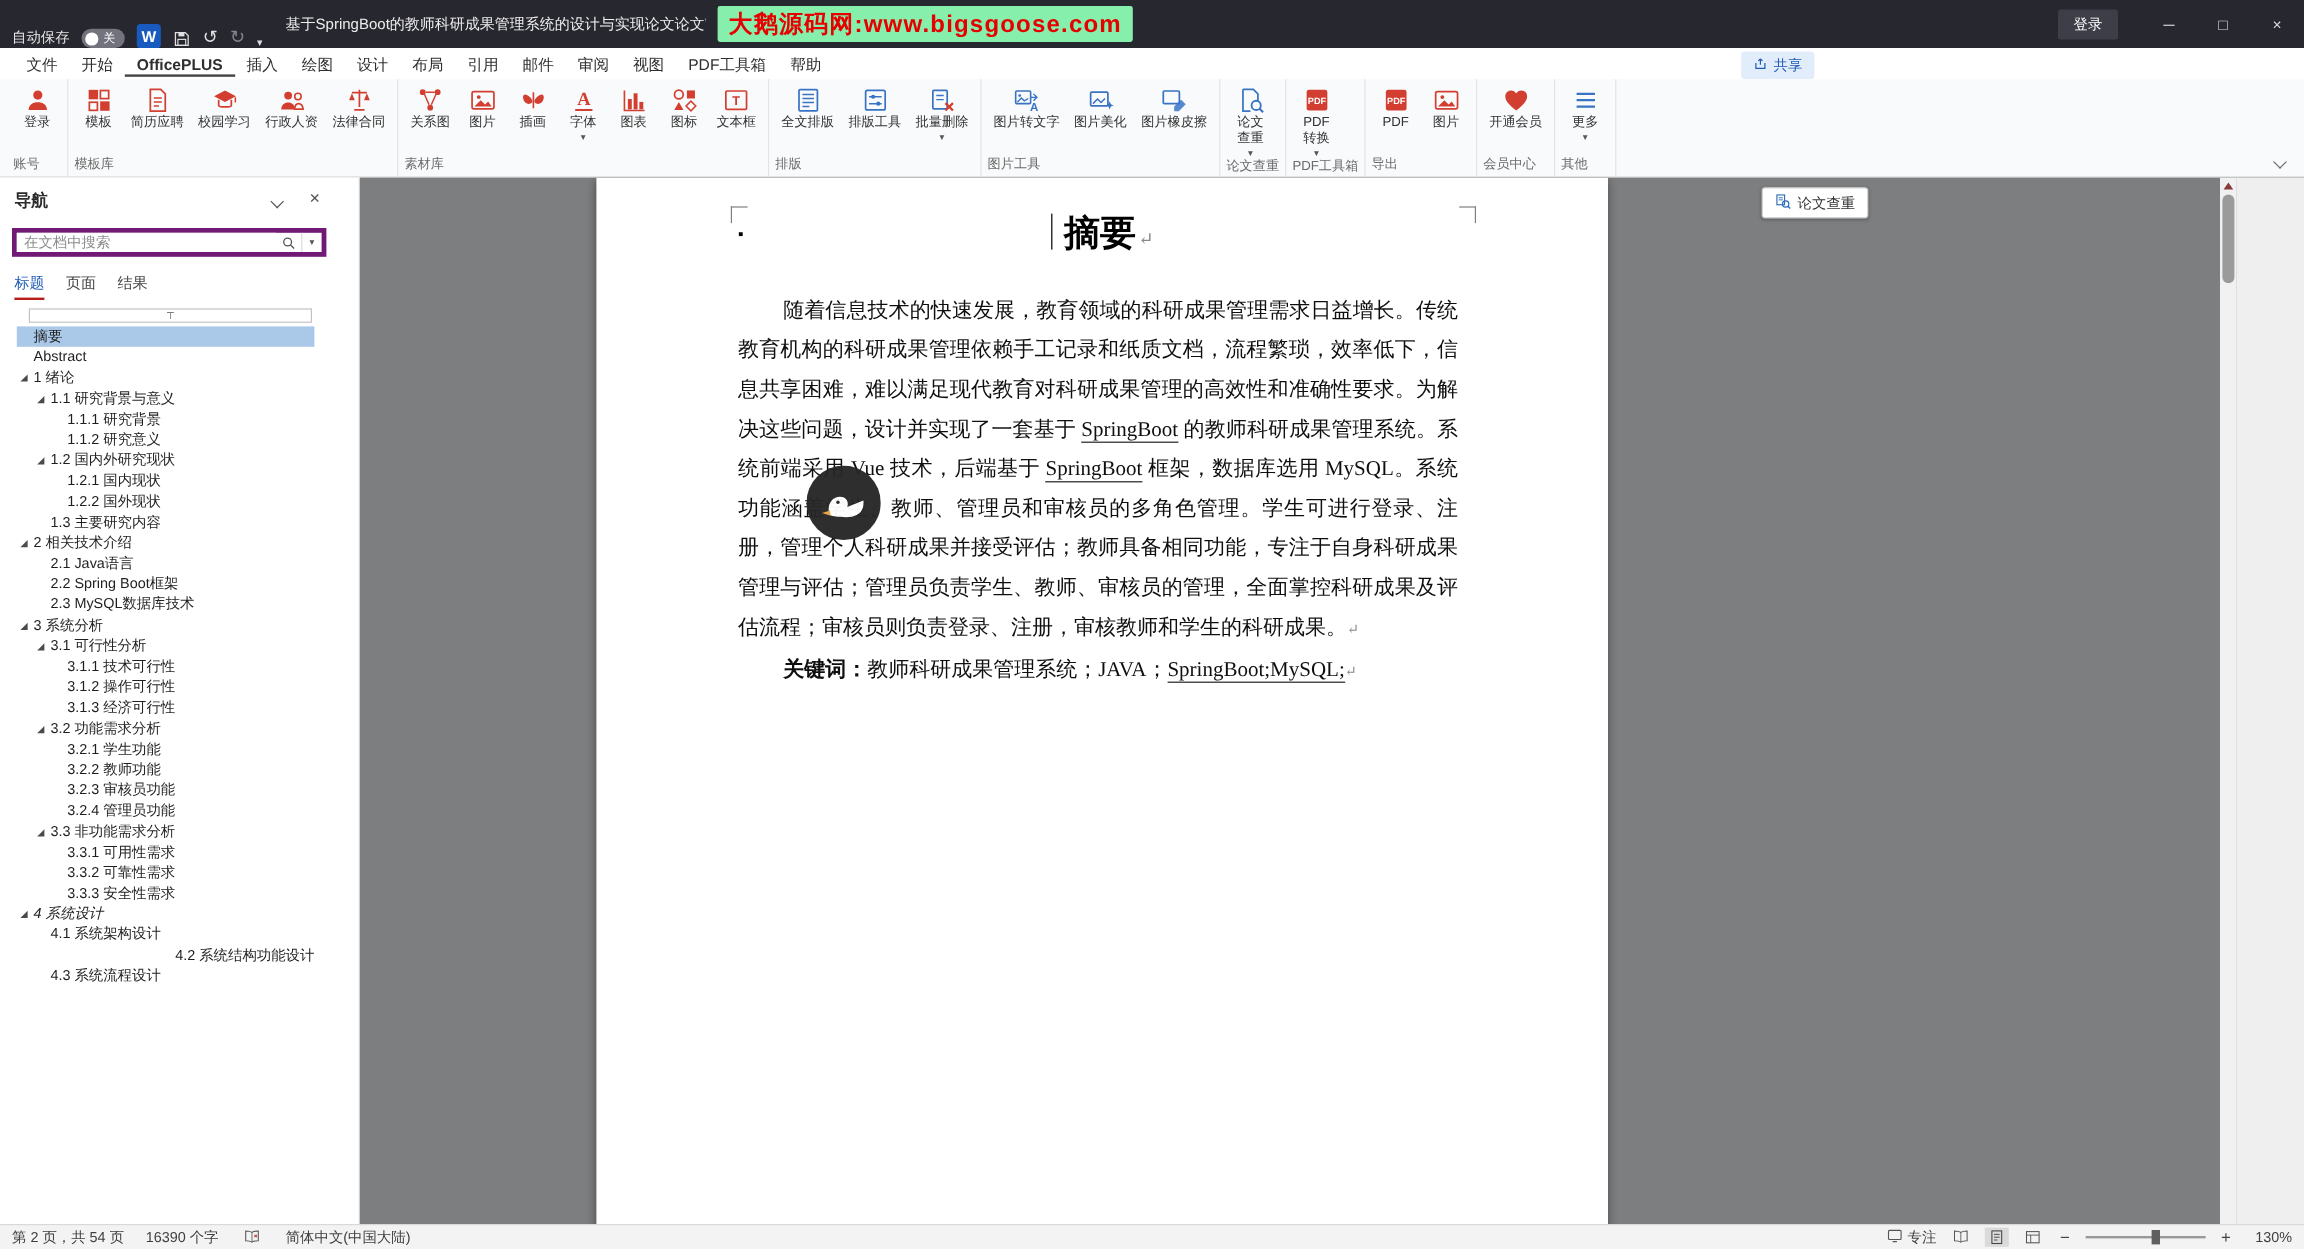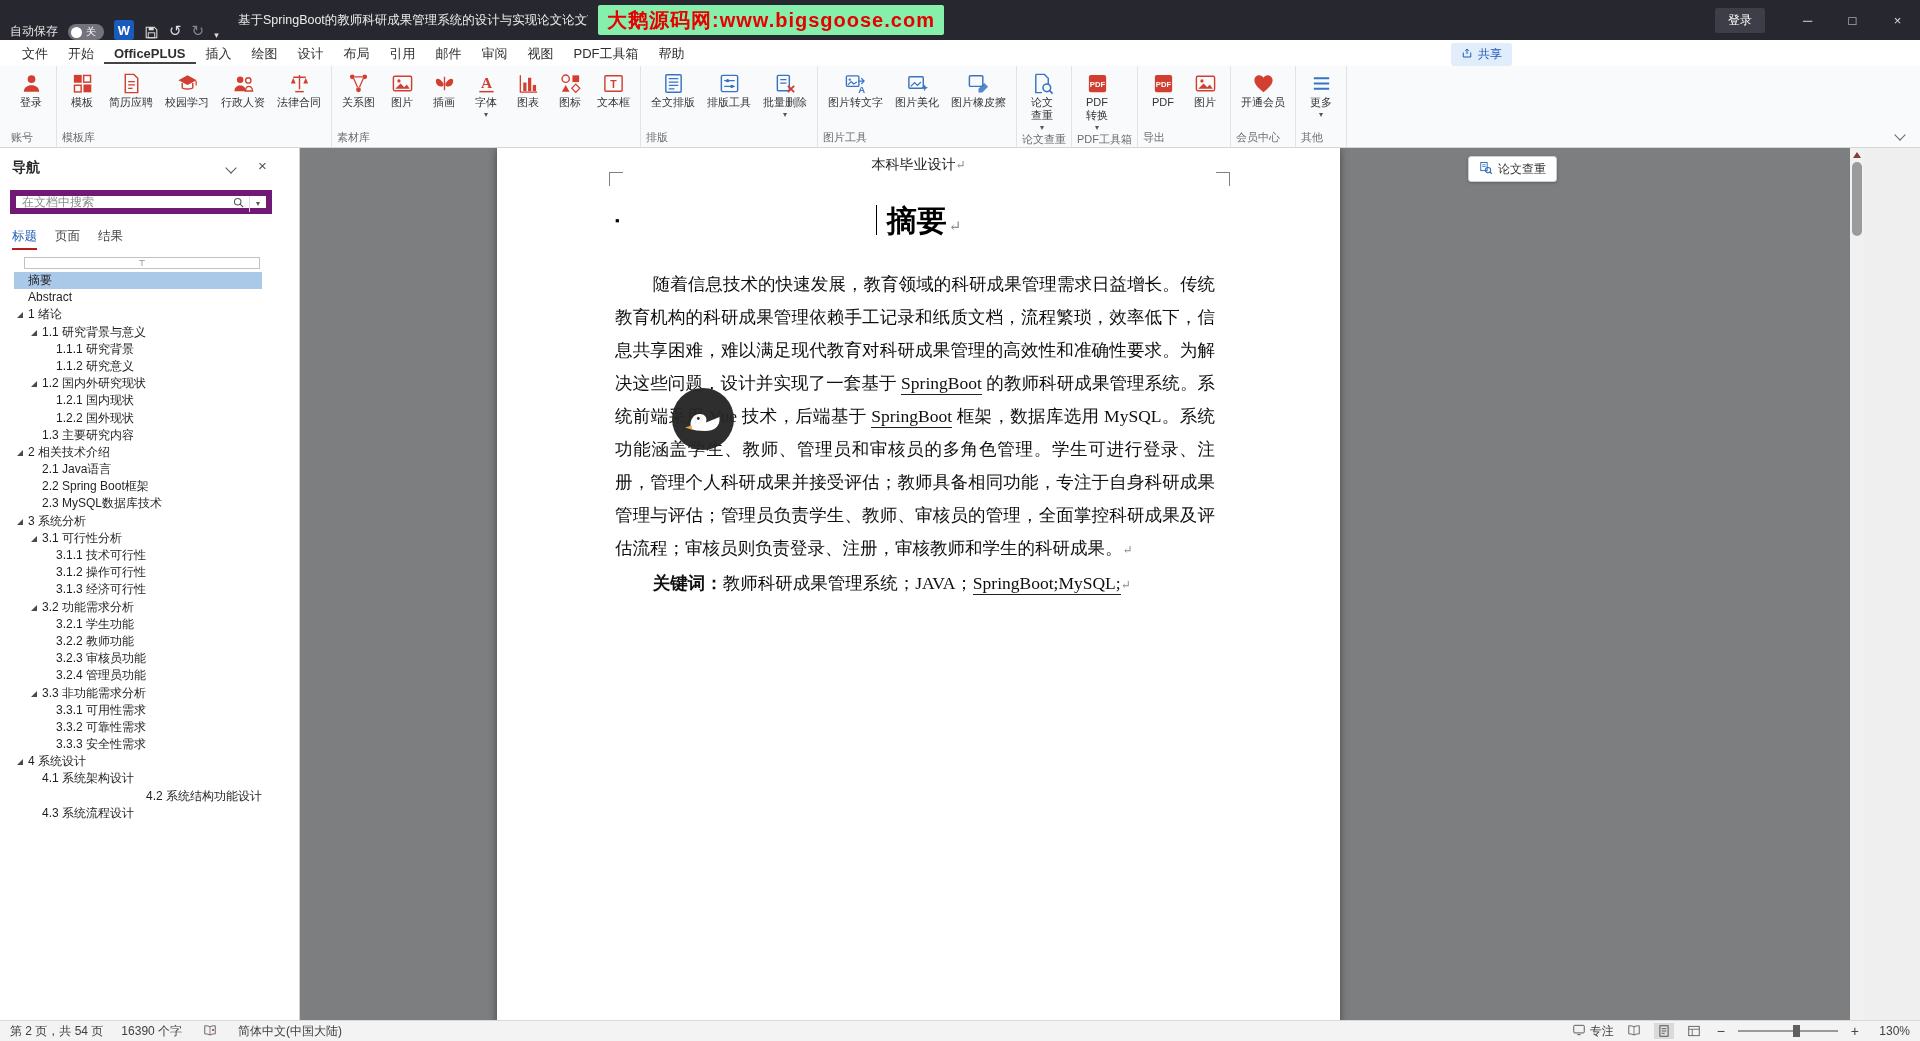--- a/index.html
+++ b/index.html
@@ -40,21 +40,21 @@
   .rlabel { font-size:11px; color:#333; line-height:13px; white-space:nowrap; }
   .rcaret { font-size:8px; color:#555; line-height:9px; margin-top:1px; }
   .rgrouplabel { font-size:11px; color:#6b6b6b; text-align:left; height:17px; line-height:15px; white-space:nowrap; }
   .ribbon-collapse { position:absolute; right:16px; bottom:8px; width:8px; height:8px; border-right:1.6px solid #666; border-bottom:1.6px solid #666; transform:rotate(45deg); cursor:pointer; }
 
   
   #navpane { position:absolute; left:0; top:148px; width:300px; height:872px; background:#fff; border-right:1px solid #cfcfcf; }
   .nav-head { position:absolute; left:12px; top:11px; font-size:14px; font-weight:bold; color:#2b2b2b; }
   .nav-chev { position:absolute; left:227px; top:16px; width:8px; height:8px; border-right:1.6px solid #555; border-bottom:1.6px solid #555; transform:rotate(45deg); cursor:pointer; }
   .nav-close { position:absolute; left:258px; top:9px; font-size:15px; color:#555; cursor:pointer; }
-  .nav-search { position:absolute; left:10px; top:42px; width:262px; height:24px; border:6px solid #701a75; display:flex; background:#fff; }
+  .nav-search { position:absolute; left:10px; top:42px; width:262px; height:24px; border:4px solid #701a75; display:flex; background:#fff; }
   .nav-search input { flex:1; border:none; outline:none; font-size:12px; padding:0 6px; color:#333; font-family:"Liberation Sans",sans-serif; }
   .nav-search input::placeholder { color:#8d8d8d; }
   .search-ic { display:flex; align-items:center; padding:0 4px; }
   .search-caret { font-size:8px; color:#555; padding:0 6px; border-left:1px solid #ddd; height:16px; line-height:16px; cursor:pointer; }
   .nav-tabs { position:absolute; left:12px; top:80px; display:flex; gap:18px; font-size:12.5px; color:#454545; }
   .nav-tab { padding-bottom:3px; cursor:pointer; }
   .nav-tab.active { color:#1f5bb5; border-bottom:2px solid #b91c1c; }
   .nav-top { position:absolute; left:24px; top:109px; width:236px; height:12px; border:1px solid #c2c2c2; display:flex; align-items:center; justify-content:center; font-size:8px; color:#555; cursor:pointer; }
   .nav-tree { position:absolute; left:14px; top:124px; width:248px; font-size:12px; color:#1f1f1f; }
   .nav-row { position:relative; height:17.2px; line-height:17.2px; white-space:nowrap; overflow:hidden; cursor:pointer; }
@@ -519,32 +519,29 @@
         <div class="nav-row" style="padding-left: 42px;"><span>3.1.3 经济可行性</span></div>
         <div class="nav-row" style="padding-left: 28px;"><span class="nav-tri" style="left: 17px;"></span><span>3.2 功能需求分析</span></div>
         <div class="nav-row" style="padding-left: 42px;"><span>3.2.1 学生功能</span></div>
         <div class="nav-row" style="padding-left: 42px;"><span>3.2.2 教师功能</span></div>
         <div class="nav-row" style="padding-left: 42px;"><span>3.2.3 审核员功能</span></div>
         <div class="nav-row" style="padding-left: 42px;"><span>3.2.4 管理员功能</span></div>
         <div class="nav-row" style="padding-left: 28px;"><span class="nav-tri" style="left: 17px;"></span><span>3.3 非功能需求分析</span></div>
         <div class="nav-row" style="padding-left: 42px;"><span>3.3.1 可用性需求</span></div>
         <div class="nav-row" style="padding-left: 42px;"><span>3.3.2 可靠性需求</span></div>
         <div class="nav-row" style="padding-left: 42px;"><span>3.3.3 安全性需求</span></div>
-        <div class="nav-row" style="padding-left: 14px;"><span class="nav-tri" style="left: 3px;"></span><span>4 系统设计</span></div>
+        <div class="nav-row" style="padding-left: 14px; font-style: italic;"><span class="nav-tri" style="left: 3px;"></span><span>4 系统设计</span></div>
         <div class="nav-row" style="padding-left: 28px;"><span>4.1 系统架构设计</span></div>
         <div class="nav-row" style="padding-left: 28px; text-align: right;"><span>4.2 系统结构功能设计</span></div>
         <div class="nav-row" style="padding-left: 28px;"><span>4.3 系统流程设计</span></div>
       </div>
   </div>
 
   <div id="docarea">
     <div class="page serif">
-      <div class="page-header">
-        <span>本科毕业设计</span><span class="pmark">↵</span>
-      </div>
       <span class="crop crop-l"></span>
       <span class="crop crop-r"></span>
       <div class="doc-title-row">
         <span class="bullet">▪</span>
         <span class="cursor"></span>
         <span>摘要</span><span class="pmark big">↵</span>
       </div>
       <p class="doc-para" id="para1"><span>随着信息技术的快速发展，教育领域的科研成果管理需求日益增长。传统教育机构的科研成果管理依赖手工记录和纸质文档，流程繁琐，效率低下，信息共享困难，难以满足现代教育对科研成果管理的高效性和准确性要求。为解决这些问题，设计并实现了一套基于 </span><span class="u">SpringBoot</span><span> 的教师科研成果管理系统。系统前端采用 Vue 技术，后端基于 </span><span class="u">SpringBoot</span><span> 框架，数据库选用 MySQL。系统功能涵盖学生、教师、管理员和审核员的多角色管理。学生可进行登录、注册，管理个人科研成果并接受评估；教师具备相同功能，专注于自身科研成果管理与评估；管理员负责学生、教师、审核员的管理，全面掌控科研成果及评估流程；审核员则负责登录、注册，审核教师和学生的科研成果。</span><span class="pmark">↵</span></p>
       <p class="doc-para keywords" id="para2"><span class="b">关键词：</span><span>教师科研成果管理系统；JAVA；</span><span class="u">SpringBoot;MySQL;</span><span class="pmark">↵</span></p>
     </div>

